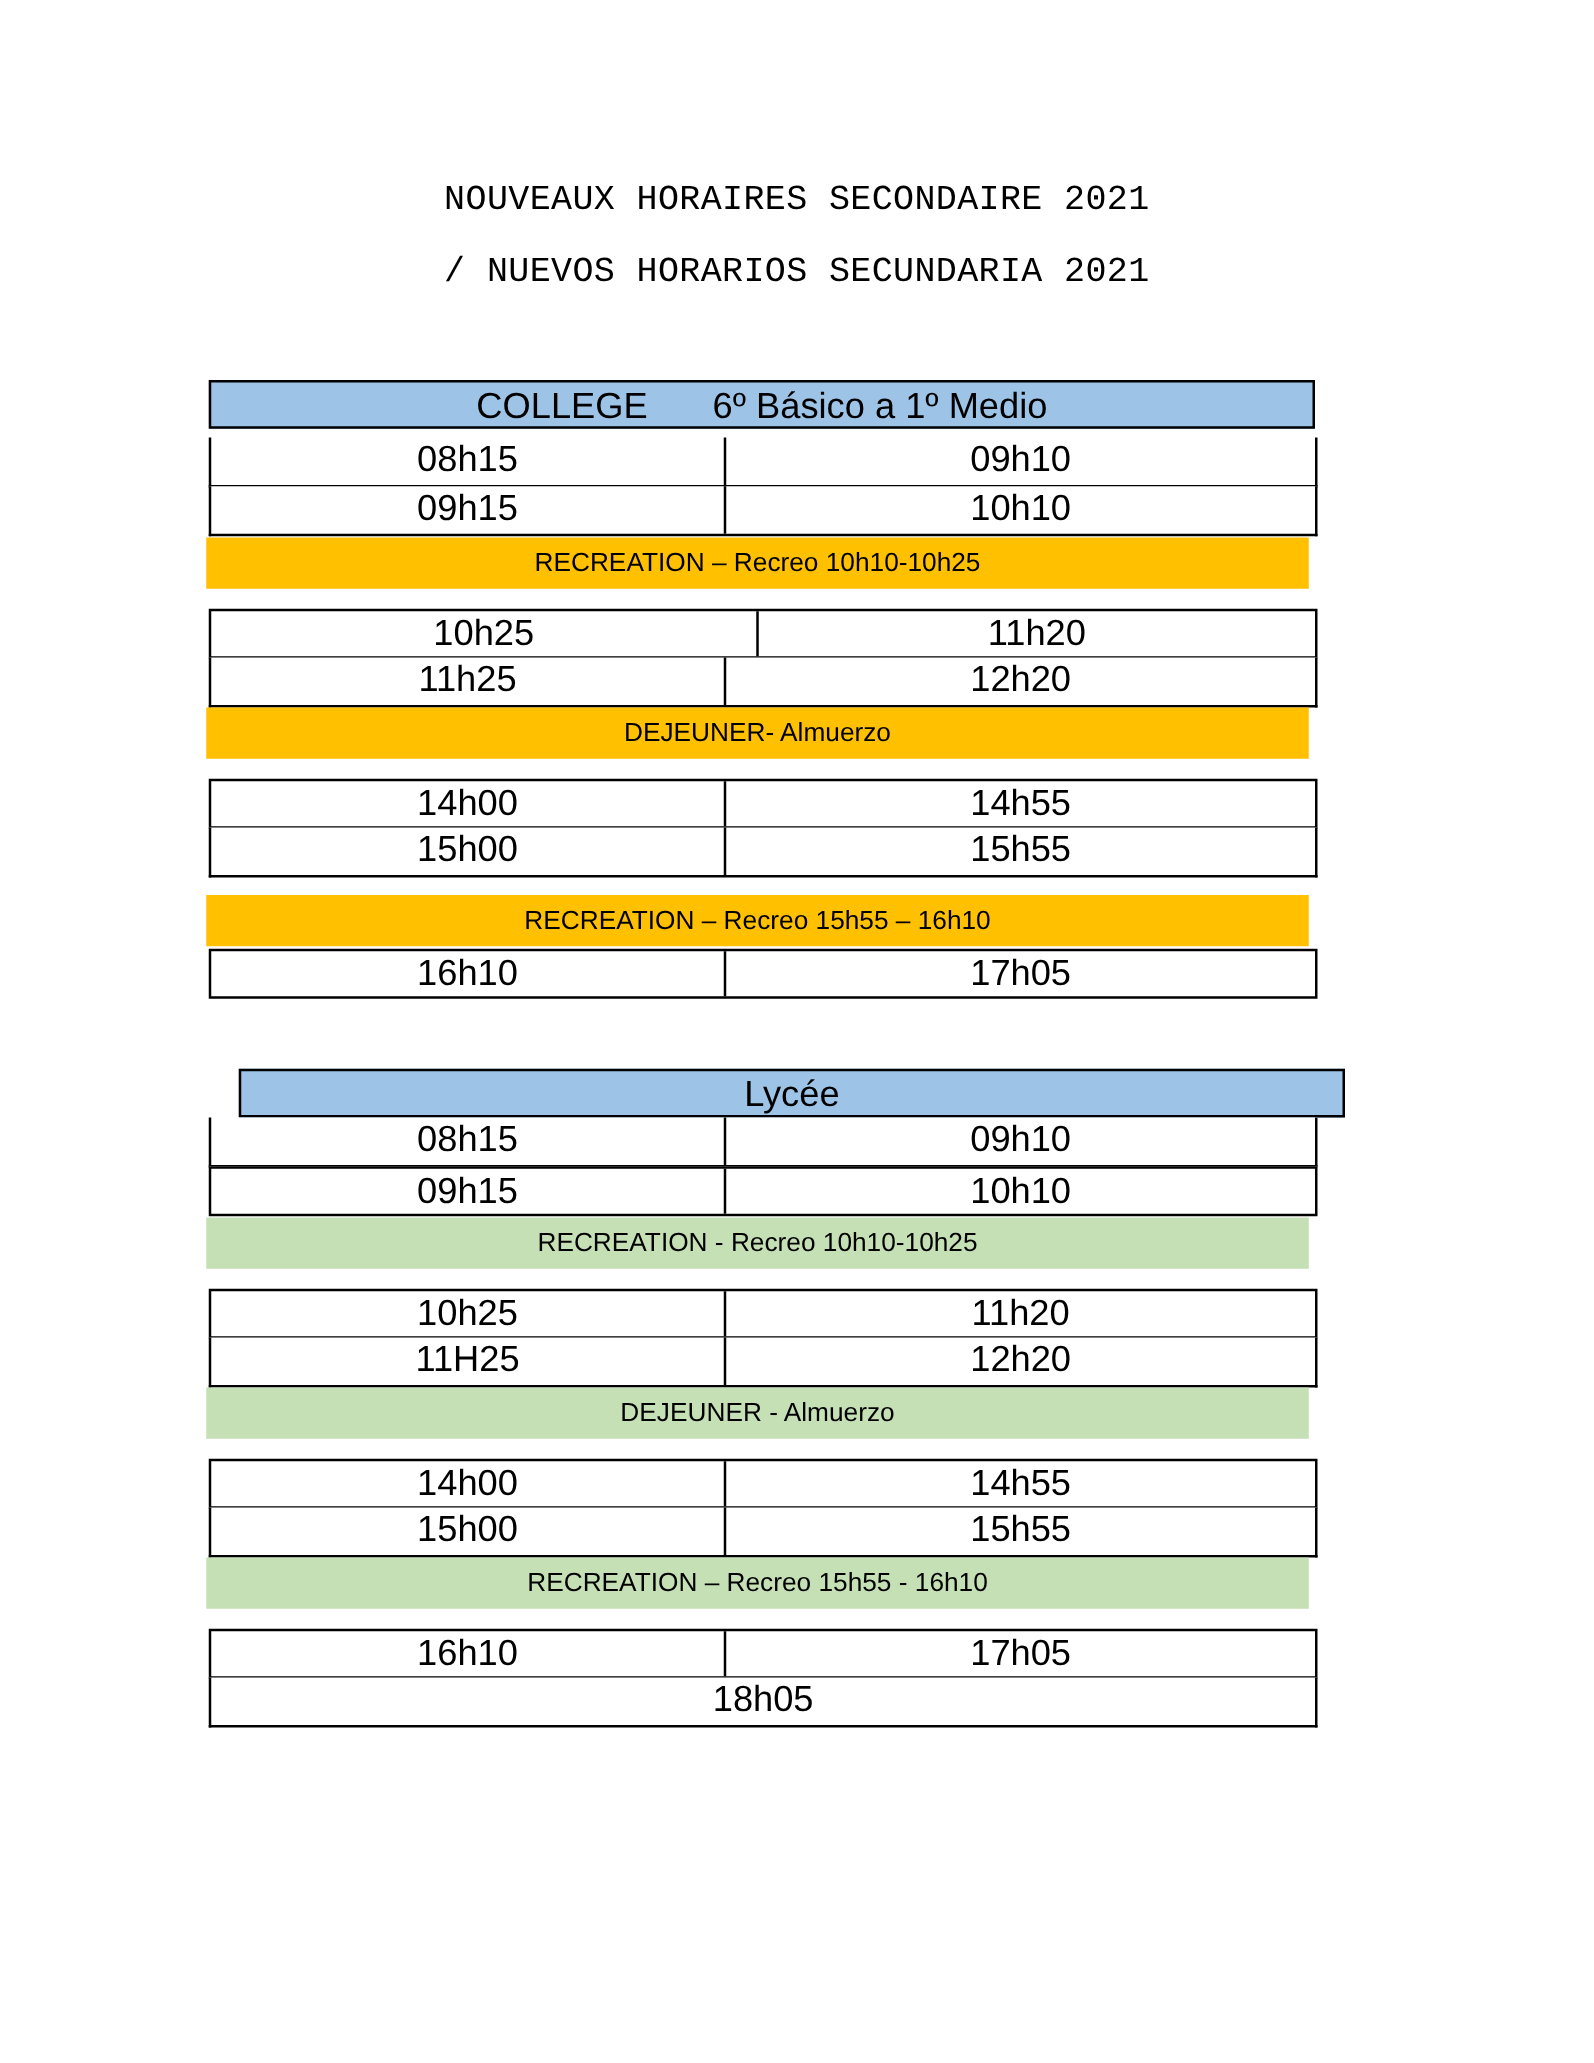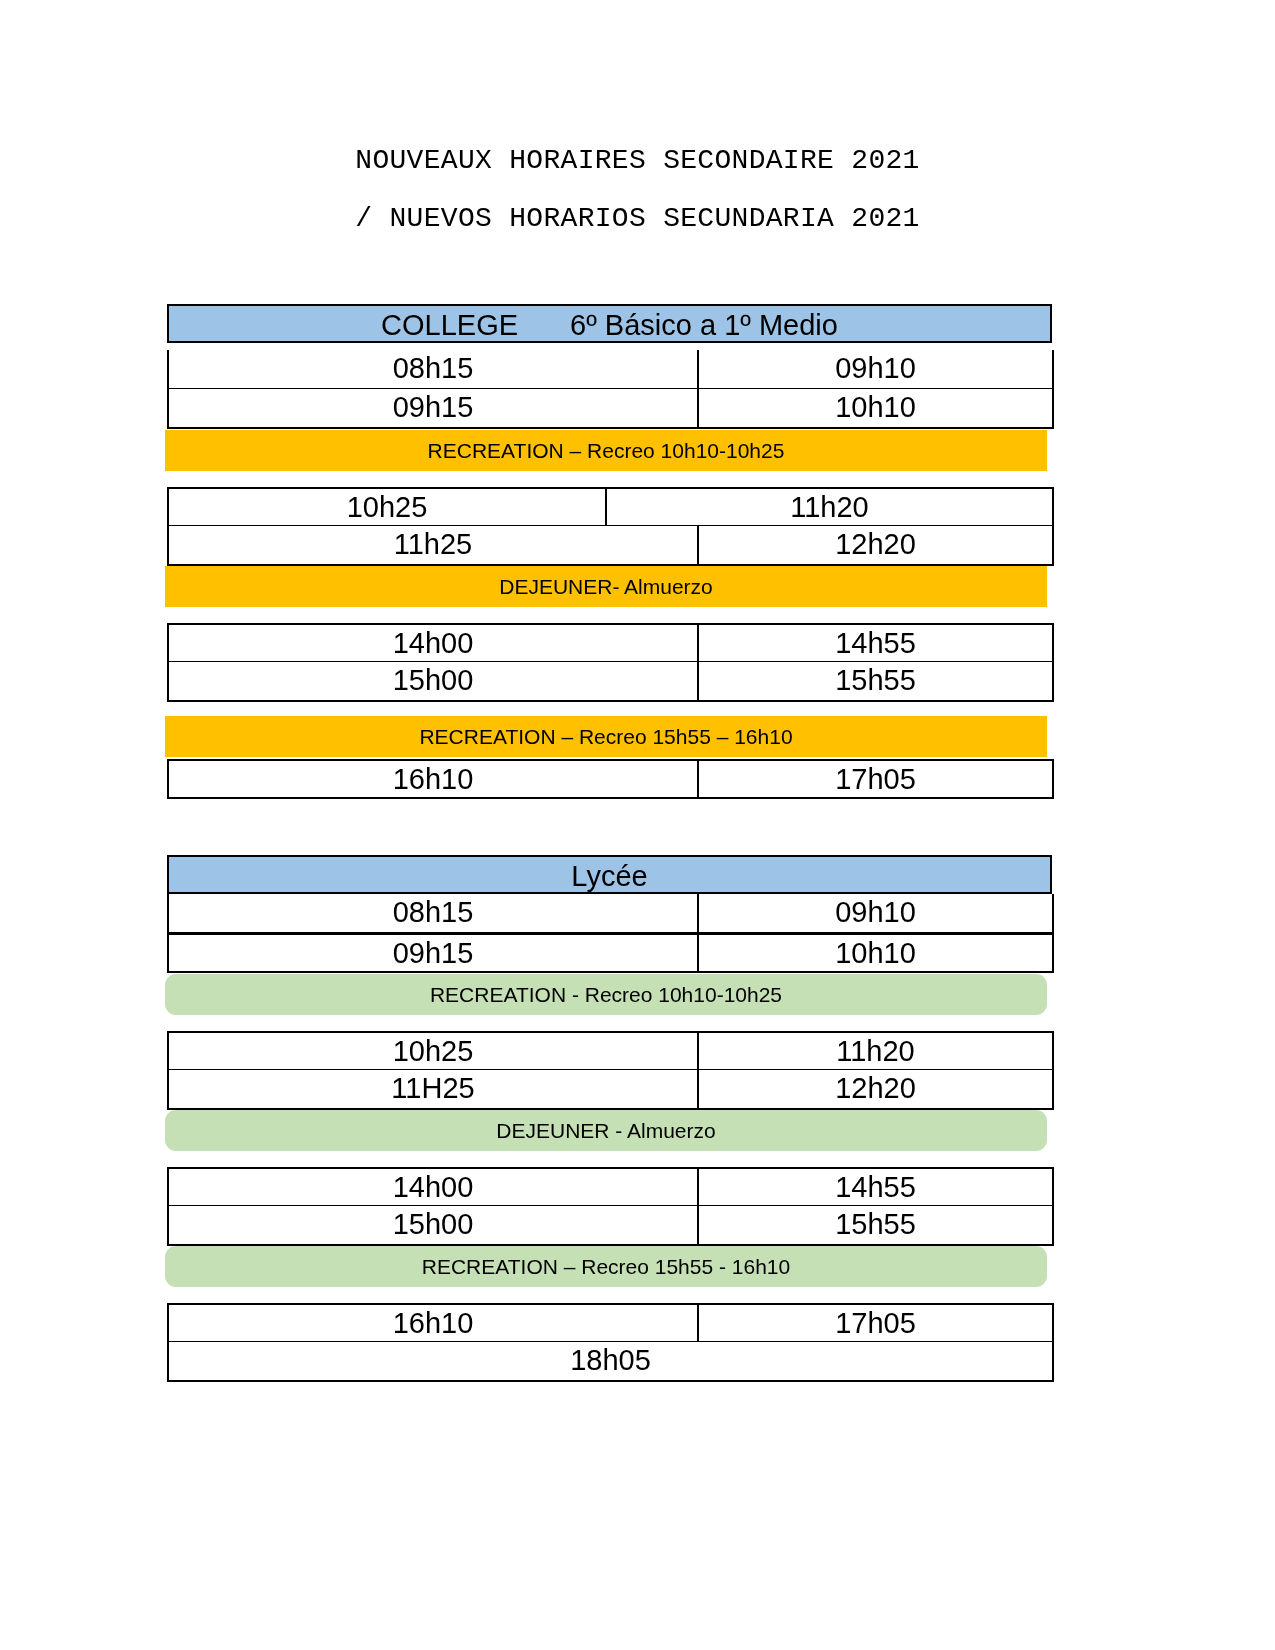--- a/index.html
+++ b/index.html
@@ -21,29 +21,29 @@
       text-align: center; font-size: 29px; line-height: 39px;
       font-family: "Liberation Sans", sans-serif;
       display: flex; justify-content: center; gap: 52px;
     }
     .row {
       position: absolute; left: 167px; width: 887px; height: 40px;
       border: 2px solid #000; box-sizing: border-box; display: flex; background: #fff;
       font-family: "Liberation Sans", sans-serif; font-size: 29px;
     }
     .cell { text-align: center; line-height: 36px; }
-    .c1 { width: 530px; border-right: 2px solid #000; box-sizing: border-box; }
+    .c1 { width: 412px; border-right: 2px solid #000; box-sizing: border-box; }
     .c2 { flex: 1; }
     .band {
       position: absolute; left: 165px; width: 882px; height: 41px;
       text-align: center; font-size: 21px; line-height: 41px;
       font-family: "Liberation Sans", sans-serif;
     }
     .orange { background: #ffc000; }
-    .green { background: #c5e0b4; border-radius: 11px; }
+    .green { background: #c5e0b4; }
   </style>
 </head>
 <body>
 
 <div class="title t1">NOUVEAUX HORAIRES SECONDAIRE 2021</div>
 <div class="title t2">/ NUEVOS HORARIOS SECUNDARIA 2021</div>
 
 <div class="hdr" style="top:304px;">
   <span>COLLEGE</span>
   <span>6º Básico a 1º Medio</span>
@@ -76,21 +76,21 @@
   <div class="cell c1">15h00</div>
   <div class="cell c2">15h55</div>
 </div>
 <div class="band orange" style="top:716px;">RECREATION – Recreo 15h55 – 16h10</div>
 
 <div class="row" style="top:759px;">
   <div class="cell c1">16h10</div>
   <div class="cell c2">17h05</div>
 </div>
 
-<div class="hdr" style="top:855px;">
+<div class="hdr" style="top:855px;margin-left:24px;">
   <span>Lycée</span>
 </div>
 <div class="row" style="top:894px; border-top:none;">
   <div class="cell c1">08h15</div>
   <div class="cell c2">09h10</div>
 </div>
 <div class="row" style="top:933px;">
   <div class="cell c1">09h15</div>
   <div class="cell c2">10h10</div>
 </div>

